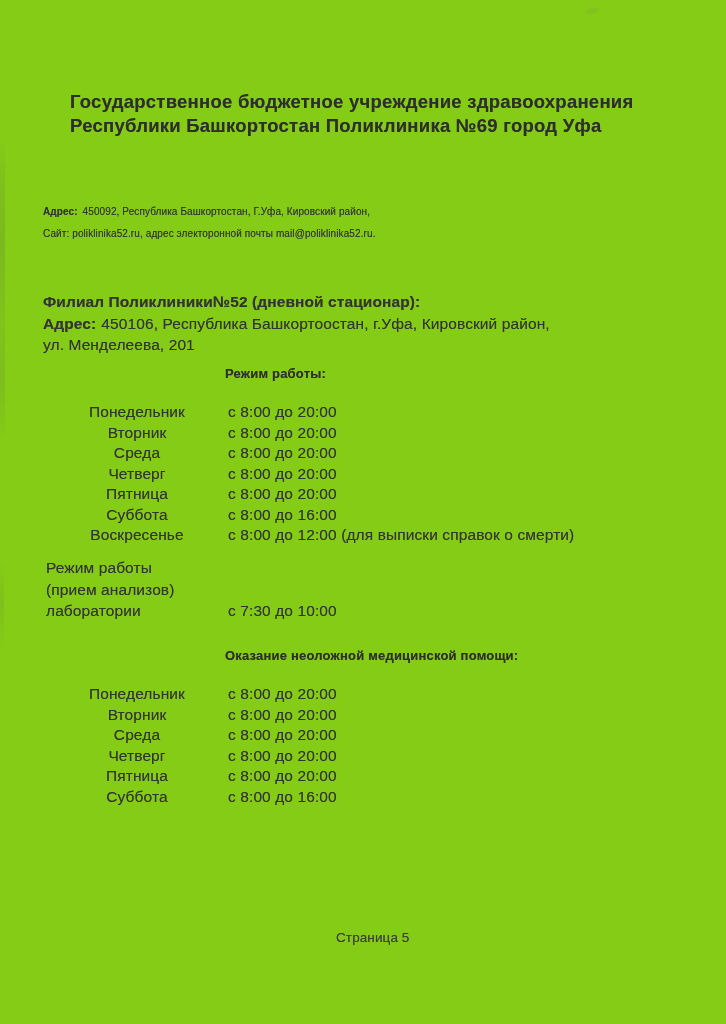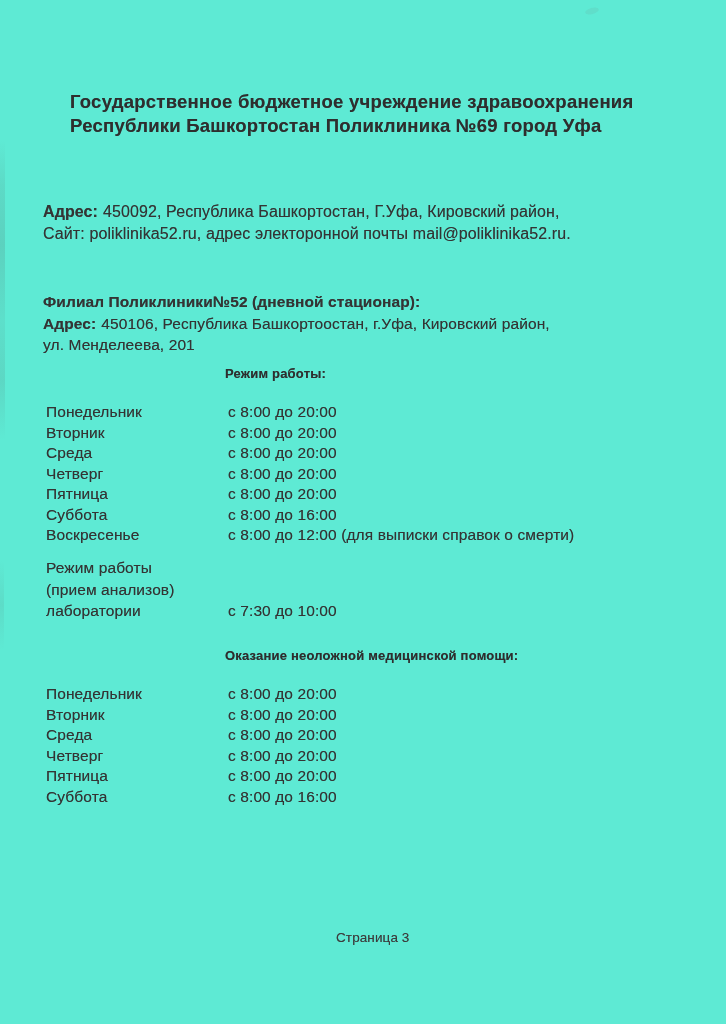--- a/index.html
+++ b/index.html
@@ -5,21 +5,21 @@
   * { margin: 0; padding: 0; box-sizing: border-box; }
   html, body { width: 726px; height: 1024px; }
   body {
     font-family: "Liberation Sans", sans-serif;
     background: #ffffff;
   }
   .page {
     position: relative;
     width: 726px;
     height: 1024px;
-    background: #5eead4;
+    background: #84cc16;
     color: #343434;
     overflow: hidden;
   }
   
   .edge-artifact {
     position: absolute;
     left: 0;
     top: 140px;
     width: 5px;
     height: 300px;
@@ -67,21 +67,21 @@
     line-height: 23.5px;
     color: #2e2e2e;
     letter-spacing: 0.25px;
   }
 
   .contact-block {
     position: absolute;
     left: 43px;
     top: 201px;
     width: 640px;
-    font-size: 16px;
+    font-size: 10px;
     line-height: 21.5px;
   }
   .contact-block .indent { padding-left: 4px; }
 
   .branch-block {
     position: absolute;
     left: 43px;
     top: 291px;
     width: 640px;
     font-size: 15.5px;
@@ -105,21 +105,21 @@
   .sched {
     position: absolute;
     left: 46px;
     width: 650px;
     font-size: 15.5px;
     line-height: 20.5px;
   }
   .sched-work { top: 402px; }
   .sched-emergency { top: 684px; }
   .row { display: flex; align-items: flex-start; }
-  .day { width: 182px; flex: 0 0 182px; }
+  .day { width: 182px; flex: 0 0 182px; text-align: center; }
   .time { flex: 1; }
 
   .lab-block {
     position: absolute;
     left: 46px;
     top: 557px;
     width: 650px;
     font-size: 15.5px;
     line-height: 21.5px;
     display: flex;
@@ -228,15 +228,15 @@
     <div class="row">
       <span class="day">Пятница</span>
       <span class="time">с 8:00 до 20:00</span>
     </div>
     <div class="row">
       <span class="day">Суббота</span>
       <span class="time">с 8:00 до 16:00</span>
     </div>
   </div>
 
-  <div class="footer txt">Страница 3</div>
+  <div class="footer txt">Страница 5</div>
 
 </div>
 
 </body></html>

